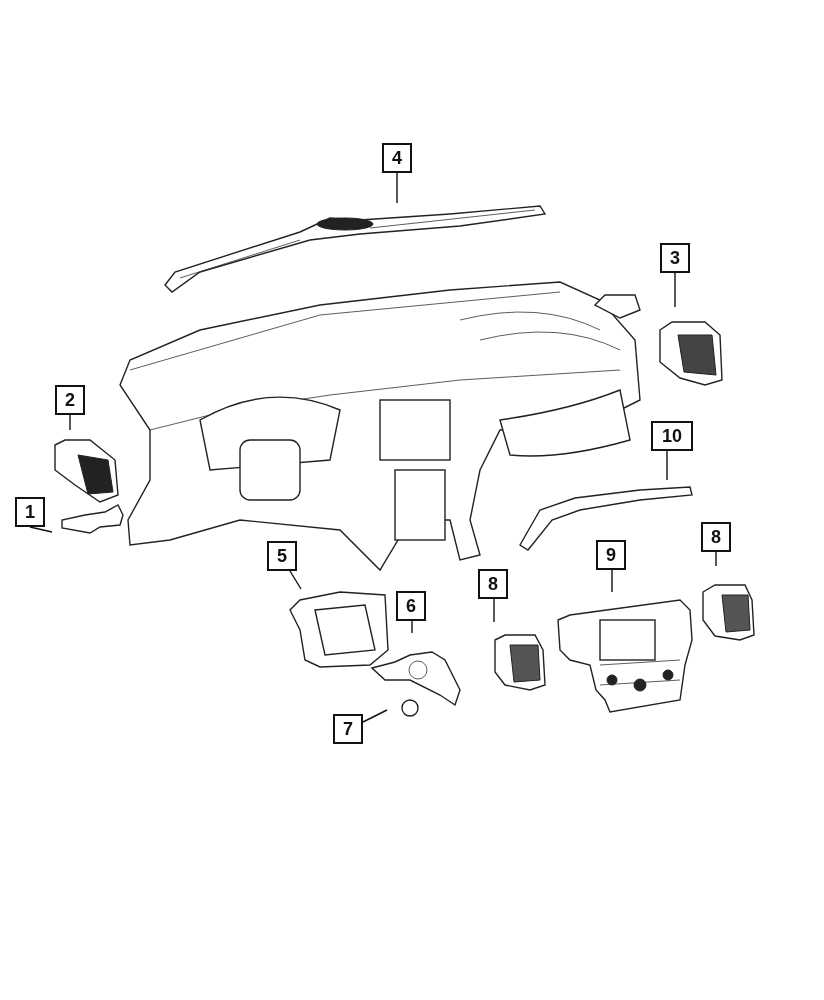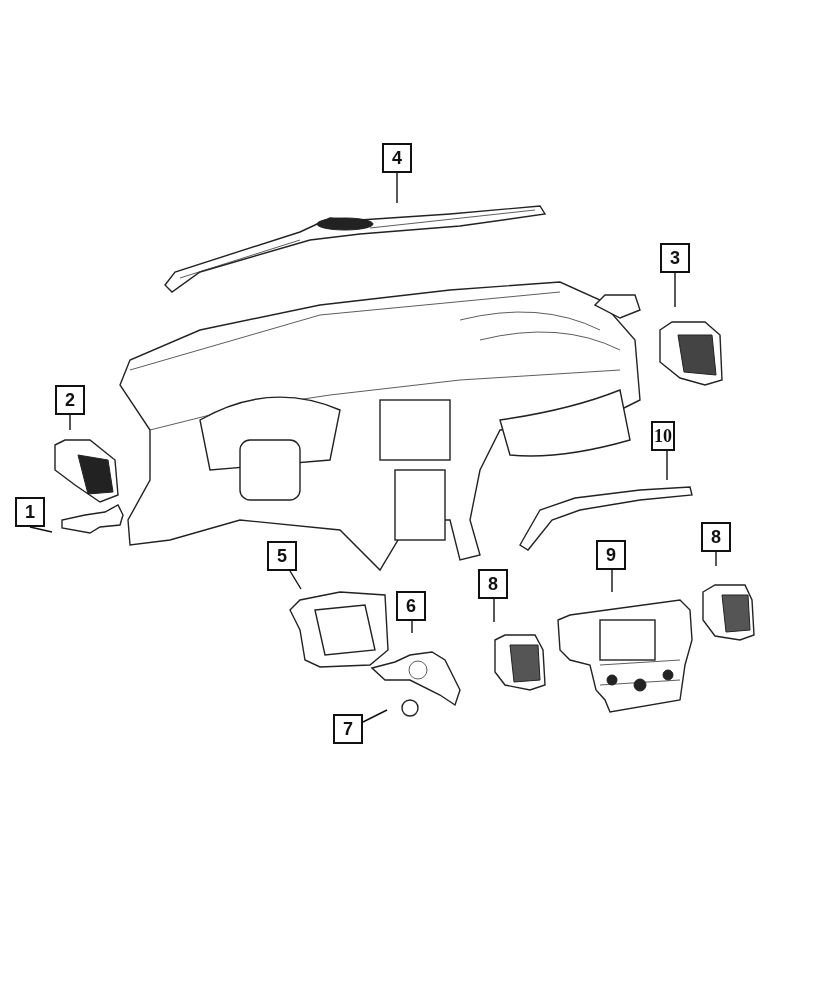--- a/index.html
+++ b/index.html
@@ -6,21 +6,21 @@
   body { width:824px; height:1000px; position:relative; overflow:hidden;
          font-family:"Liberation Sans", sans-serif; }
   .canvas { position:absolute; left:0; top:0; width:824px; height:1000px; }
   .callout {
     position:absolute; width:30px; height:30px; box-sizing:border-box;
     border:2px solid #111; background:#fff;
     display:flex; align-items:center; justify-content:center;
     font-weight:bold; font-size:18px; color:#111;
     font-family:"Liberation Sans", sans-serif;
   }
-  .callout.wide { width:24px;font-family:Liberation Serif, serif; }
+  .callout.wide { width:42px; }
   svg { position:absolute; left:0; top:0; }
   .part { fill:#fff; stroke:#222; stroke-width:1.4; }
   .thin { fill:none; stroke:#333; stroke-width:0.8; }
   .dark { fill:#222; stroke:#222; }
   .leader { stroke:#111; stroke-width:1.4; }
 </style>
 </head>
 <body>
 
 <div class="canvas">

